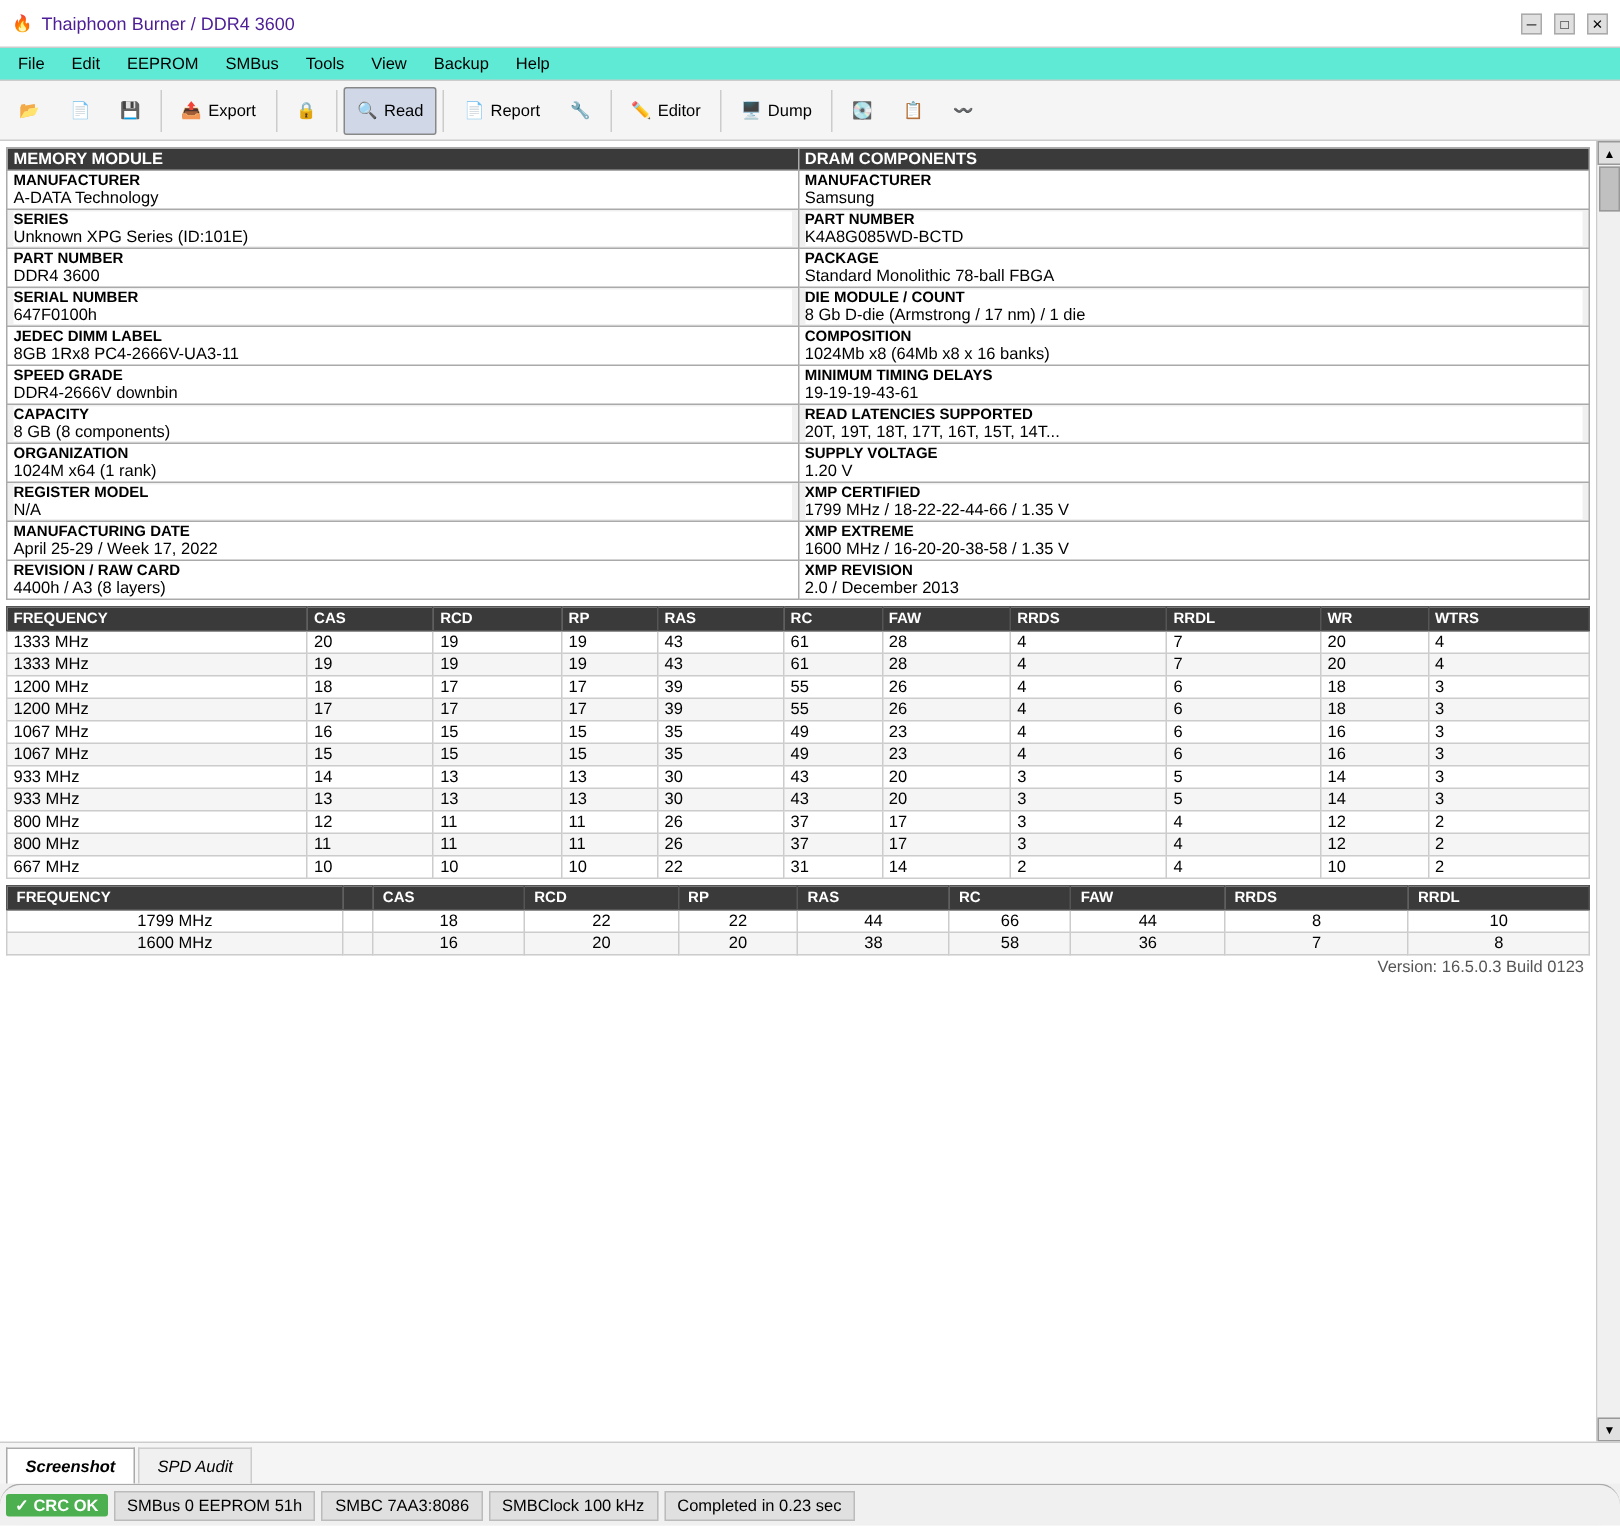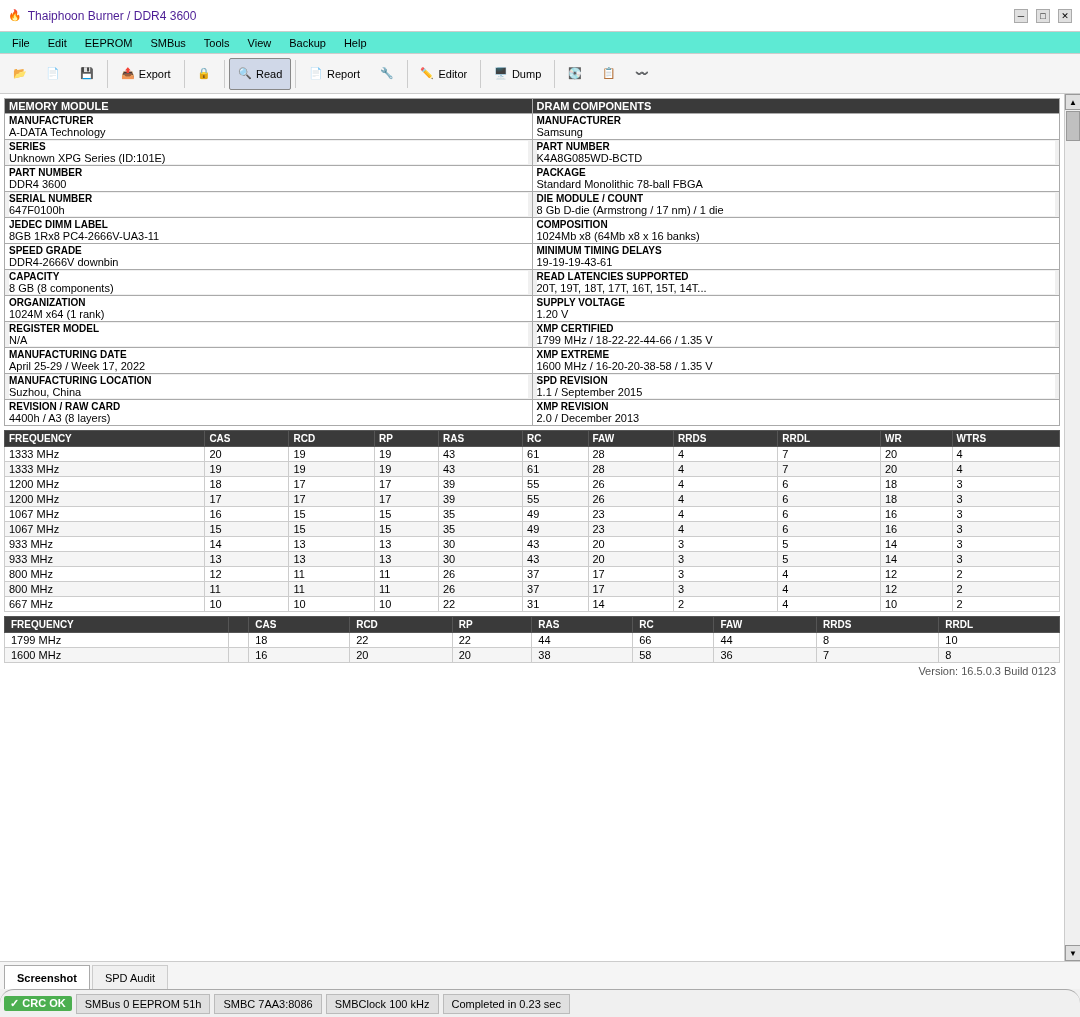--- a/index.html
+++ b/index.html
@@ -172,20 +172,21 @@
       font-size: 10px;
       font-weight: bold;
       padding: 2px 6px;
       text-align: left;
       border: 1px solid #555;
     }
     .xmp-table td {
       border: 1px solid #ccc;
       padding: 1px 6px;
       font-size: 11px;
+      text-align: center;
     }
     .xmp-table tr:nth-child(odd) td { background: #fff; }
     .xmp-table tr:nth-child(even) td { background: #f5f5f5; }
     
     .version-text {
       text-align: right;
       font-size: 11px;
       color: #555;
       padding: 2px 4px;
     }
@@ -200,21 +201,21 @@
     }
     .bottom-tab {
       padding: 4px 12px;
       font-size: 11px;
       cursor: pointer;
       border: 1px solid #ccc;
       border-bottom: none;
       background: #f0f0f0;
       margin-right: 2px;
       height: 24px;
-      display: flex; align-items: center;
+      display: flex; align-items: center; font-style: italic;
     }
     .bottom-tab.active {
       background: #fff;
       font-weight: bold;
       border-color: #aaa;
     }
     
     #status-bar {
       background: #f0f0f0;
       display: flex;
@@ -433,30 +434,20 @@
           <tr>
             <td>
               <div class="field-label">MANUFACTURING DATE</div>
               <div class="field-value">April 25-29 / Week 17, 2022</div>
             </td>
             <td>
               <div class="field-label">XMP EXTREME</div>
               <div class="field-value">1600 MHz / 16-20-20-38-58 / 1.35 V</div>
             </td>
           </tr>
-          <tr class="row-shaded">
-            <td>
-              <div class="field-label">MANUFACTURING LOCATION</div>
-              <div class="field-value">Suzhou, China</div>
-            </td>
-            <td>
-              <div class="field-label">SPD REVISION</div>
-              <div class="field-value">1.1 / September 2015</div>
-            </td>
-          </tr>
           <tr>
             <td>
               <div class="field-label">REVISION / RAW CARD</div>
               <div class="field-value">4400h / A3 (8 layers)</div>
             </td>
             <td>
               <div class="field-label">XMP REVISION</div>
               <div class="field-value">2.0 / December 2013</div>
             </td>
           </tr>

